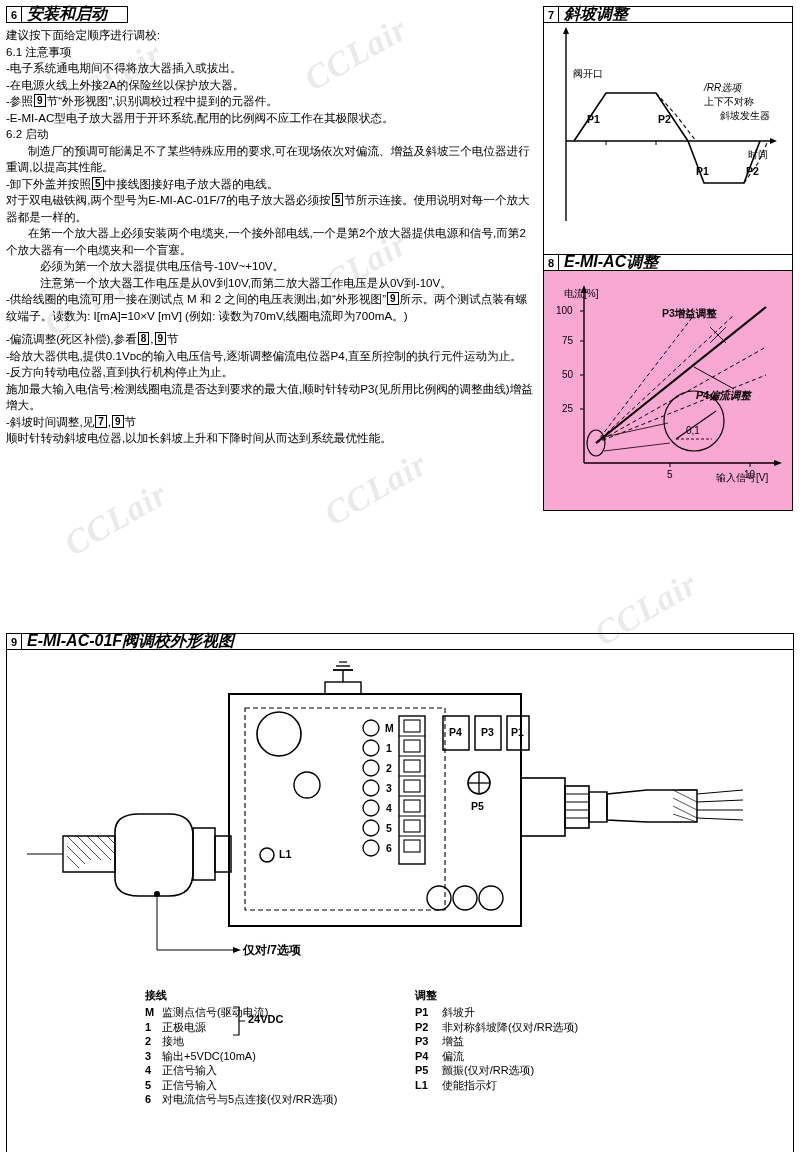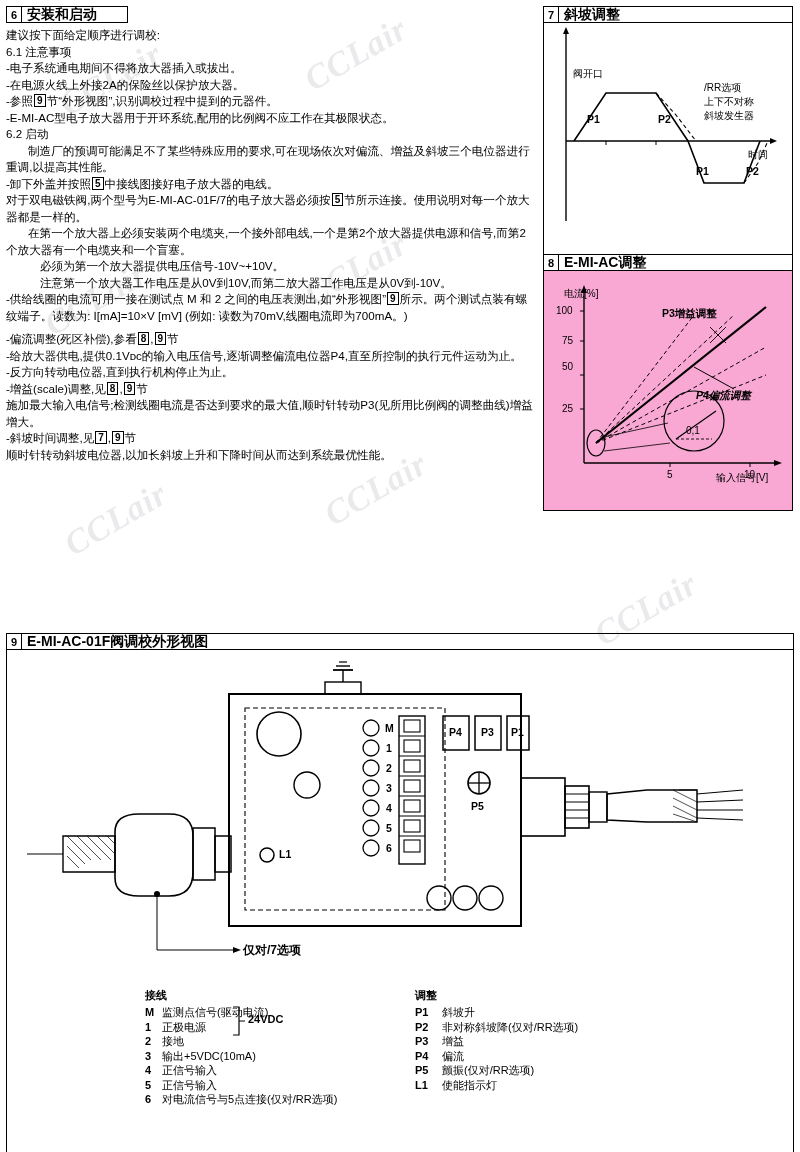--- a/index.html
+++ b/index.html
@@ -40,22 +40,22 @@
     width:15px;
     border-right:1.4px solid #000;
     font-weight:bold;
     font-size:11px;
     display:flex;align-items:center;justify-content:center;
     box-sizing:border-box;
   }
   .sec-title{
     padding:0 5px;
     font-weight:bold;
-    font-size:14px;
-    display:flex;align-items:center;
+    font-size:16px;
+    display:flex;align-items:center;font-style:italic;
   }
 
   
   .bn{
     display:inline-block;
     border:1.2px solid #000;
     padding:0 2px;
     font-weight:bold;
     font-size:10px;
     line-height:11px;
@@ -163,23 +163,20 @@
     <p class="t ind1">
       <span>-供给线圈的电流可用一接在测试点 M 和 2 之间的电压表测出,如“外形视图”</span><span class="bn">9</span><span>所示。两个测试点装有螺纹端子。读数为: I[mA]=10×V [mV] (例如: 读数为70mV,线圈电流即为700mA。)</span>
     </p>
 
     <div class="gap"></div>
     <p class="t ind1">
       <span>-偏流调整(死区补偿),参看</span><span class="bn">8</span><span>,</span><span class="bn">9</span><span>节</span>
     </p>
     <p class="t ind1">-给放大器供电,提供0.1Vᴅᴄ的输入电压信号,逐渐调整偏流电位器P4,直至所控制的执行元件运动为止。</p>
     <p class="t ind1">-反方向转动电位器,直到执行机构停止为止。</p>
-    <p class="t ind1">
-      <span>-增益(scale)调整,见</span><span class="bn">8</span><span>,</span><span class="bn">9</span><span>节</span>
-    </p>
     <p class="t ind0">施加最大输入电信号;检测线圈电流是否达到要求的最大值,顺时针转动P3(见所用比例阀的调整曲线)增益增大。</p>
     <p class="t ind1">
       <span>-斜坡时间调整,见</span><span class="bn">7</span><span>,</span><span class="bn">9</span><span>节</span>
     </p>
     <p class="t ind0">顺时针转动斜坡电位器,以加长斜坡上升和下降时间从而达到系统最优性能。</p>
   </div>
 
   <div id="fig7">
     <div class="sec-head hdr">
       <div class="sec-num">7</div>
@@ -198,23 +195,23 @@
         <polyline points="112,70 132,92 152,118" fill="none" stroke="#000" stroke-width="1.1" stroke-dasharray="4,3"></polyline>
 
         <polyline points="144,118 160,160 200,160 216,118" fill="none" stroke="#000" stroke-width="1.6"></polyline>
         <polyline points="200,160 214,140 224,118" fill="none" stroke="#000" stroke-width="1.1" stroke-dasharray="4,3"></polyline>
 
         <line x1="62" y1="118" x2="62" y2="122" stroke="#000" stroke-width="1"></line>
         <line x1="112" y1="118" x2="112" y2="122" stroke="#000" stroke-width="1"></line>
       </svg>
       <div class="lbl" style="left:29px;top:44px;">阀开口</div>
       <div class="lbl" style="left:204px;top:125px;">时间</div>
-      <div class="lbl" style="left:160px;top:58px;">/RR选项</div>
+      <div class="lbl" style="left:160px;top:58px;font-style:italic;">/RR选项</div>
       <div class="lbl" style="left:160px;top:72px;">上下不对称</div>
-      <div class="lbl" style="left:160px;top:86px;">斜坡发生器</div>
+      <div class="lbl" style="left:176px;top:86px;">斜坡发生器</div>
       <div class="lbl-b" style="left:43px;top:90px;">P1</div>
       <div class="lbl-b" style="left:114px;top:90px;">P2</div>
       <div class="lbl-b" style="left:152px;top:142px;">P1</div>
       <div class="lbl-b" style="left:202px;top:142px;">P2</div>
     </div>
   </div>
 
   <div id="fig8">
     <div class="sec-head hdr">
       <div class="sec-num">8</div>
@@ -254,21 +251,21 @@
         <line x1="132" y1="168" x2="172" y2="140" stroke="#000" stroke-width="1.2"></line>
         <line x1="132" y1="168" x2="168" y2="168" stroke="#000" stroke-width="0.9" stroke-dasharray="3,2"></line>
 
         <line x1="166" y1="56" x2="182" y2="72" stroke="#000" stroke-width="0.9"></line>
         <line x1="182" y1="56" x2="166" y2="72" stroke="#000" stroke-width="0.9"></line>
       </svg>
       <div class="lbl" style="left:20px;top:16px;">电流[%]</div>
       <div class="lbl" style="left:172px;top:200px;">输入信号[V]</div>
       <div class="lbl" style="left:12px;top:34px;">100</div>
       <div class="lbl" style="left:18px;top:64px;">75</div>
-      <div class="lbl" style="left:18px;top:90px;">50</div>
+      <div class="lbl" style="left:18px;top:98px;">50</div>
       <div class="lbl" style="left:18px;top:132px;">25</div>
       <div class="lbl" style="left:123px;top:198px;">5</div>
       <div class="lbl" style="left:200px;top:198px;">10</div>
       <div class="lbl-b" style="left:118px;top:36px;">P3增益调整</div>
       <div class="lbl-b" style="left:152px;top:118px;font-style:italic;">P4偏流调整</div>
       <div class="lbl" style="left:142px;top:154px;">0,1</div>
     </div>
   </div>
 
   <div id="fig9">

